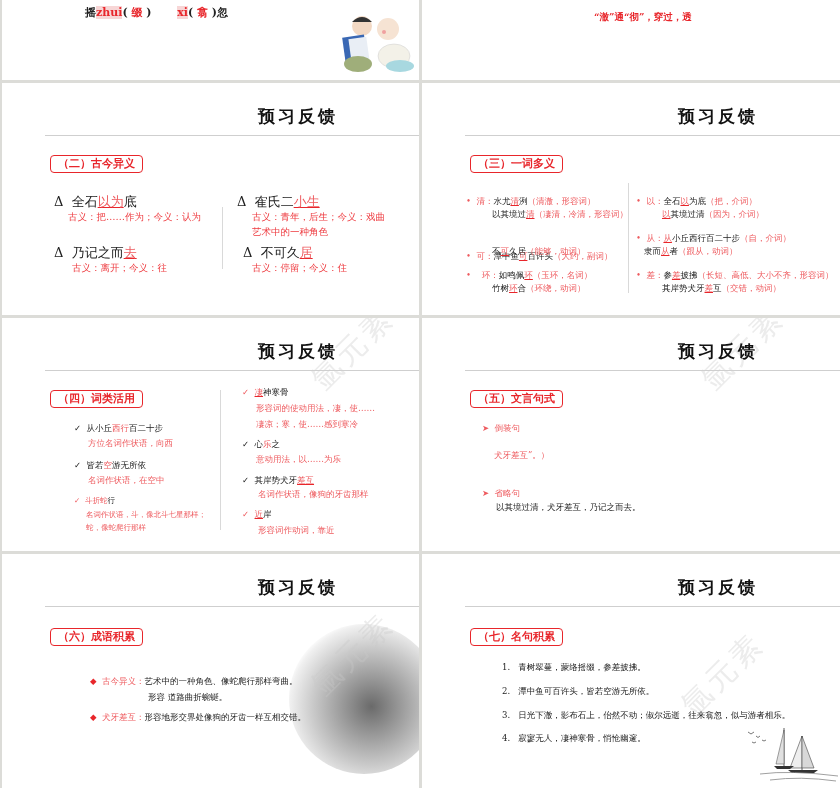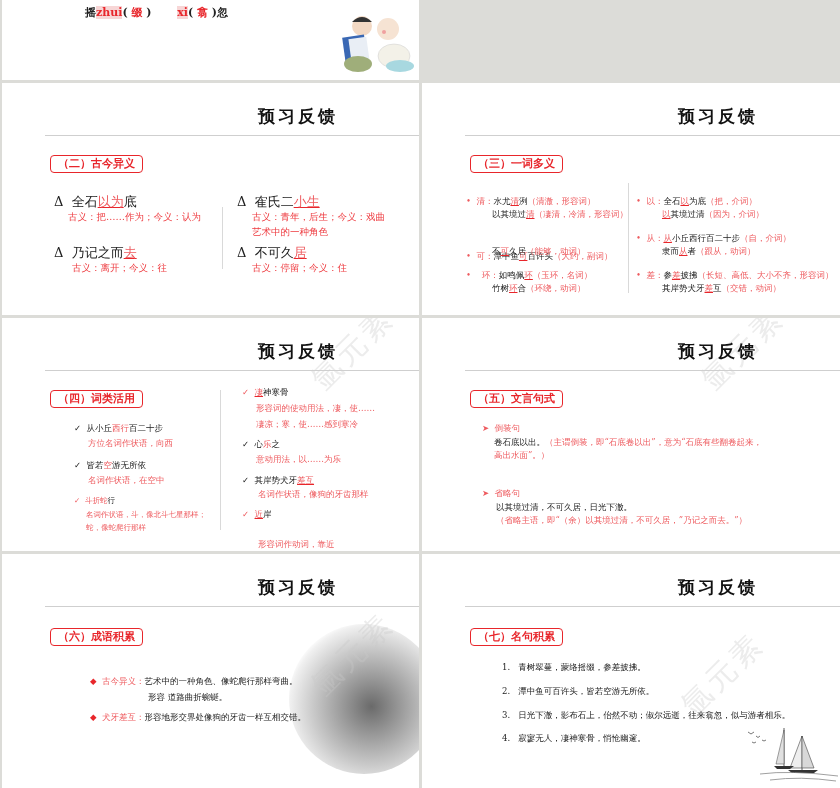--- a/index.html
+++ b/index.html
@@ -55,20 +55,23 @@
       <ellipse cx="52" cy="17" rx="11" ry="11" fill="#f6e3d3"></ellipse>
       <circle cx="48" cy="20" r="2" fill="#f0a0a0"></circle>
       <rect x="8" y="24" width="22" height="28" fill="#3a68b4" transform="rotate(-8 19 38)"></rect>
       <rect x="14" y="26" width="18" height="24" fill="#e9eef5" transform="rotate(-8 23 38)"></rect>
       <ellipse cx="22" cy="52" rx="14" ry="8" fill="#9fae7a"></ellipse>
       <ellipse cx="58" cy="44" rx="16" ry="12" fill="#f3f1e8" stroke="#ccc" stroke-width="0.5"></ellipse>
       <ellipse cx="64" cy="54" rx="14" ry="6" fill="#a8d8e0"></ellipse>
     </svg>
   </div>
 
+  <div class="slide s1">
+    <div class="top-line">“澈”通“彻”，穿过，透</div>
+  </div>
 
   <div class="slide s2">
     <div class="title">预习反馈</div>
     <div class="title-rule"></div>
     <div class="tag">（二）古今异义</div>
     <div class="vdiv" style="left:220px;top:124px;height:62px"></div>
 
     <div class="tx2" style="left:52px;top:112px">
       <span>Δ</span>&nbsp;&nbsp;<span>全石</span><span class="pink u">以为</span><span>底</span>
     </div>
@@ -78,21 +81,21 @@
       <span>Δ</span>&nbsp;&nbsp;<span>乃记之而</span><span class="pink u">去</span>
     </div>
     <div class="sub" style="left:70px;top:178px">古义：离开；今义：往</div>
 
     <div class="tx2" style="left:235px;top:112px">
       <span>Δ</span>&nbsp;&nbsp;<span>隺氏二</span><span class="pink u">小生</span>
     </div>
     <div class="sub" style="left:250px;top:127px">古义：青年，后生；今义：戏曲</div>
     <div class="sub" style="left:250px;top:142px">艺术中的一种角色</div>
 
-    <div class="tx2" style="left:235px;top:163px">
+    <div class="tx2" style="left:241px;top:163px">
       <span>Δ</span>&nbsp;&nbsp;<span>不可久</span><span class="pink u">居</span>
     </div>
     <div class="sub" style="left:250px;top:178px">古义：停留；今义：住</div>
   </div>
 
   <div class="slide s3">
     <div class="title">预习反馈</div>
     <div class="title-rule"></div>
     <div class="tag">（三）一词多义</div>
     <div class="vdiv" style="left:206px;top:100px;height:110px"></div>
@@ -103,21 +106,21 @@
     <div class="tx" style="left:44px;top:167px"><span class="pink">•</span>&nbsp;&nbsp;<span class="pink">可</span><span class="pink">：</span><span>潭中鱼</span><span class="pink u">可</span><span>百许头</span><span class="pink">（大约，副词）</span></div>
     <div class="tx" style="left:70px;top:162px"><span>不</span><span class="pink u">可</span><span>久居</span><span class="pink">（能够，动词）</span></div>
 
     <div class="tx" style="left:44px;top:186px"><span class="pink">•</span>&nbsp;&nbsp;&nbsp;&nbsp;<span class="pink">环</span><span class="pink">：</span><span>如鸣佩</span><span class="pink u">环</span><span class="pink">（玉环，名词）</span></div>
     <div class="tx" style="left:70px;top:199px"><span>竹树</span><span class="pink u">环</span><span>合</span><span class="pink">（环绕，动词）</span></div>
 
     <div class="tx" style="left:214px;top:112px"><span class="pink">•</span>&nbsp;&nbsp;<span class="pink">以</span><span class="pink">：</span><span>全石</span><span class="pink u">以</span><span>为底</span><span class="pink">（把，介词）</span></div>
     <div class="tx" style="left:240px;top:125px"><span class="pink u">以</span><span>其境过清</span><span class="pink">（因为，介词）</span></div>
 
     <div class="tx" style="left:214px;top:149px"><span class="pink">•</span>&nbsp;&nbsp;<span class="pink">从</span><span class="pink">：</span><span class="pink u">从</span><span>小丘西行百二十步</span><span class="pink">（自，介词）</span></div>
-    <div class="tx" style="left:240px;top:162px"><span>隶而</span><span class="pink u">从</span><span>者</span><span class="pink">（跟从，动词）</span></div>
+    <div class="tx" style="left:222px;top:162px"><span>隶而</span><span class="pink u">从</span><span>者</span><span class="pink">（跟从，动词）</span></div>
 
     <div class="tx" style="left:214px;top:186px"><span class="pink">•</span>&nbsp;&nbsp;<span class="pink">差</span><span class="pink">：</span><span>参</span><span class="pink u">差</span><span>披拂</span><span class="pink">（长短、高低、大小不齐，形容词）</span></div>
     <div class="tx" style="left:240px;top:199px"><span>其岸势犬牙</span><span class="pink u">差</span><span>互</span><span class="pink">（交错，动词）</span></div>
   </div>
 
   <div class="slide s4">
     <div class="watermark" style="left:300px;top:10px">氩元素</div>
     <div class="title">预习反馈</div>
     <div class="title-rule"></div>
     <div class="tag">（四）词类活用</div>
@@ -137,36 +140,34 @@
     <div class="tx pink" style="left:254px;top:84px">形容词的使动用法，凄，使……</div>
     <div class="tx pink" style="left:254px;top:100px">凄凉；寒，使……感到寒冷</div>
 
     <div class="tx" style="left:240px;top:120px"><span>✓</span>&nbsp;&nbsp;<span>心</span><span class="pink">乐</span><span>之</span></div>
     <div class="tx pink" style="left:254px;top:135px">意动用法，以……为乐</div>
 
     <div class="tx" style="left:240px;top:156px"><span>✓</span>&nbsp;&nbsp;<span>其岸势犬牙</span><span class="pink u">差互</span></div>
     <div class="tx pink" style="left:256px;top:170px">名词作状语，像狗的牙齿那样</div>
 
     <div class="tx" style="left:240px;top:190px"><span class="pink">✓</span>&nbsp;&nbsp;<span class="pink u">近</span><span>岸</span></div>
-    <div class="tx pink" style="left:256px;top:220px">形容词作动词，靠近</div>
+    <div class="tx pink" style="left:256px;top:206px">形容词作动词，靠近</div>
   </div>
 
   <div class="slide s5">
     <div class="watermark" style="left:270px;top:10px">氩元素</div>
     <div class="title">预习反馈</div>
     <div class="title-rule"></div>
     <div class="tag">（五）文言句式</div>
 
     <div class="tx pink" style="left:60px;top:104px"><span>➤</span>&nbsp;&nbsp;<span>倒装句</span></div>
-    <div class="tx" style="left:72px;top:118px"><span>卷石底以出。</span><span class="pink">（主谓倒装，即“石底卷以出”，意为“石底有些翻卷起来，</span></div>
-    <div class="tx pink" style="left:72px;top:131px">高出水面”。）</div>
+    <div class="tx pink" style="left:72px;top:131px">犬牙差互”。）</div>
 
     <div class="tx pink" style="left:60px;top:169px"><span>➤</span>&nbsp;&nbsp;<span>省略句</span></div>
-    <div class="tx" style="left:74px;top:183px">以其境过清，不可久居，日光下澈。</div>
-    <div class="tx pink" style="left:74px;top:196px">（省略主语，即“（余）以其境过清，不可久居，”乃记之而去。”）</div>
+    <div class="tx" style="left:74px;top:183px">以其境过清，犬牙差互，乃记之而去。</div>
   </div>
 
   <div class="slide s6">
     <div class="ink"></div>
     <div class="watermark" style="left:300px;top:80px">氩元素</div>
     <div class="title">预习反馈</div>
     <div class="title-rule"></div>
     <div class="tag" style="top:74px">（六）成语积累</div>
 
     <div class="tx" style="left:88px;top:121px"><span class="red">◆</span>&nbsp;&nbsp;<span class="pink">古今异义：</span><span>艺术中的一种角色、像蛇爬行那样弯曲。</span></div>

